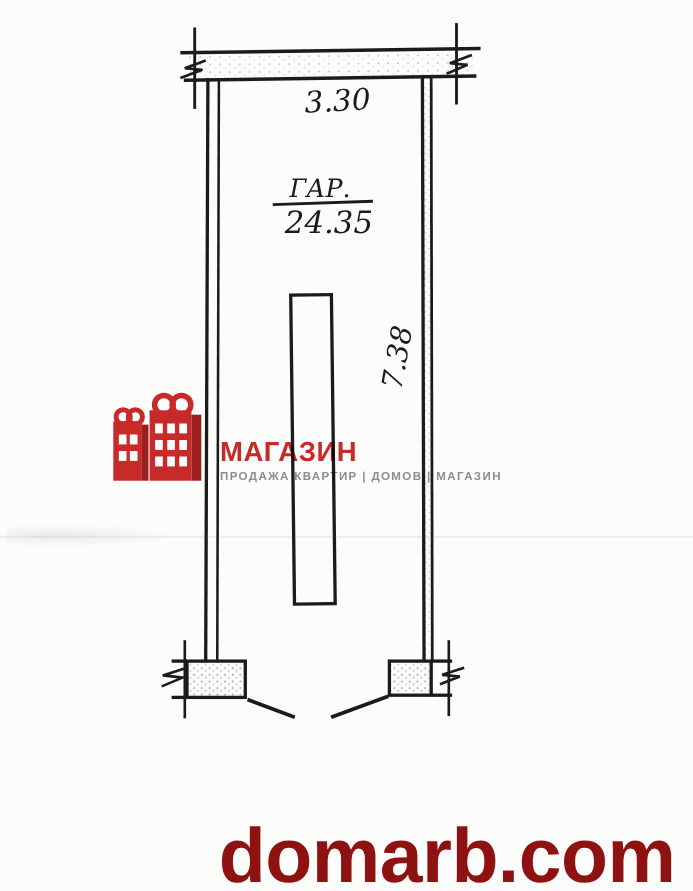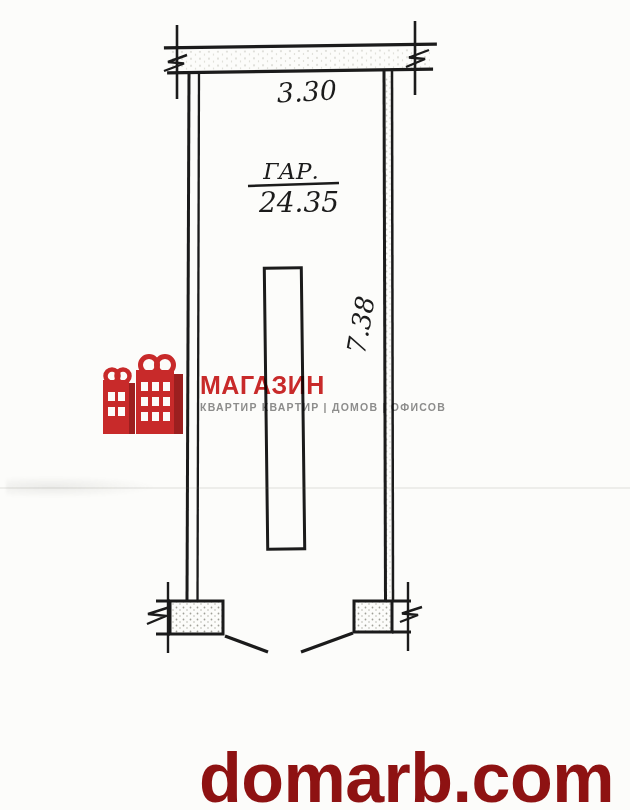--- a/index.html
+++ b/index.html
@@ -29,21 +29,21 @@
   .smudge {
     position: absolute; left: 6px; top: 476px;
     width: 150px; height: 22px;
     background: radial-gradient(ellipse at 30% 50%, rgba(90,90,85,0.10), rgba(0,0,0,0) 70%);
     filter: blur(1px);
   }
 
   .logo {
     position: absolute; left: 101px; top: 349px;
     width: 335px; height: 92px;
-    display: flex; align-items: center;
+    display: flex; align-items: flex-end;
     mix-blend-mode: multiply;
   }
   .logo-icon { flex: 0 0 auto; }
   .logo-text { margin-left: 9px; padding-bottom: 2px; }
   .logo-line1, .logo-line2 {
     color: #cb2a2a;
     font-weight: bold;
     font-size: 25px;
     line-height: 21px;
     letter-spacing: 0.5px;
@@ -170,19 +170,19 @@
       <rect x="62" y="30" width="7" height="9" fill="#fff"></rect>
       <rect x="40" y="45" width="7" height="9" fill="#fff"></rect>
       <rect x="51" y="45" width="7" height="9" fill="#fff"></rect>
       <rect x="62" y="45" width="7" height="9" fill="#fff"></rect>
       <rect x="40" y="60" width="7" height="9" fill="#fff"></rect>
       <rect x="51" y="60" width="7" height="9" fill="#fff"></rect>
       <rect x="62" y="60" width="7" height="9" fill="#fff"></rect>
     </svg>
     <div class="logo-text">
       <div class="logo-line1">МАГАЗИН</div>
-      <div class="logo-tagline">КВАРТИР КВАРТИР | ДОМОВ | ОФИСОВ</div>
+      <div class="logo-tagline">ПРОДАЖА КВАРТИР | ДОМОВ | МАГАЗИН</div>
     </div>
   </div>
 
   <div class="footer-site">domarb.com</div>
 
 </div>
 
 </body></html>

